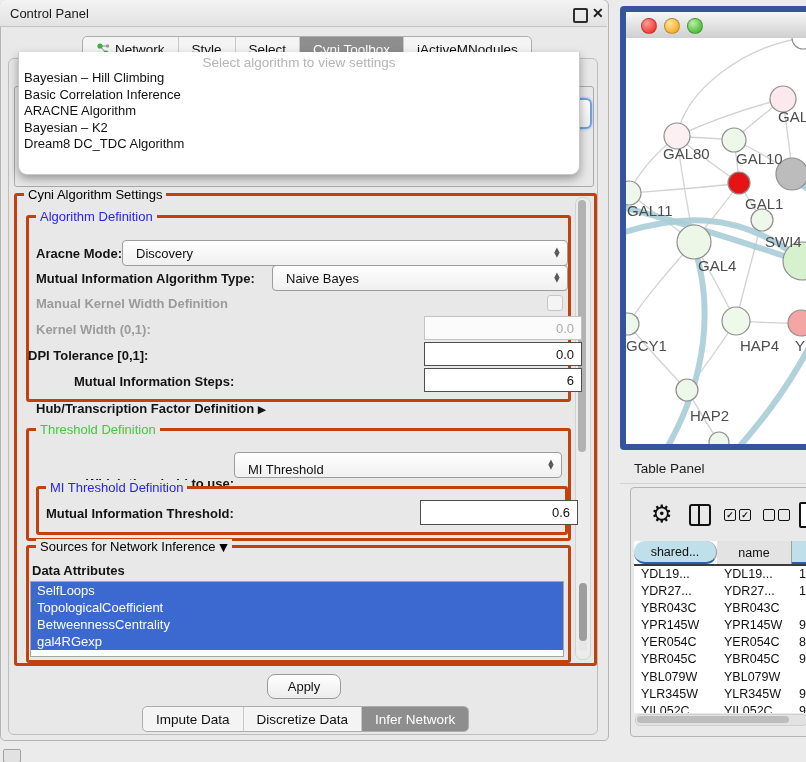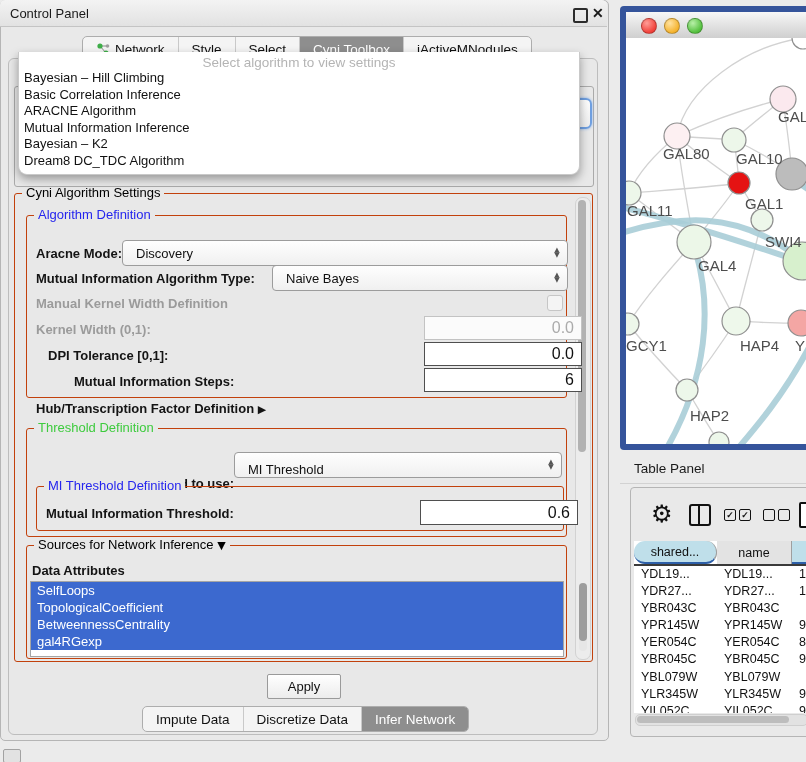--- a/index.html
+++ b/index.html
@@ -28,45 +28,45 @@
   .hidden-combo{left:22px;top:140px;width:523px;height:32px;background:#fff;border:1px solid #9f9f9f;border-radius:6px;z-index:1;}
   .focused-combo{left:340px;top:98px;width:248px;height:27px;background:linear-gradient(#fdfdfd,#eee);border:2px solid #6f9fe0;border-radius:6px;box-shadow:0 0 3px #86b1ec;z-index:1;}
 
   
   .popup{left:18px;top:52px;width:560px;height:122px;background:#fff;border:1px solid #c9c9c9;border-top:none;border-radius:0 0 9px 9px;box-shadow:0 4px 10px rgba(0,0,0,.35);z-index:50;}
   .popup .ph{display:block;text-align:center;color:#b4b4b4;font-size:13.5px;padding-top:3px;}
   .popup .pi{display:block;font-size:13px;color:#111;line-height:16.5px;padding-left:5px;white-space:nowrap;}
   .popup .pi.bold{font-weight:normal;}
 
   
-  .grp{border:1px solid #c2410c;border-radius:3px;}
+  .grp{border:3px solid #c2410c;border-radius:3px;}
   .gtitle{position:absolute;top:-9px;left:7px;background:#e8e8e8;padding:0 4px;font-size:13px;white-space:nowrap;}
   .blue{color:#2525ee;}
   .green{color:#3ecb3e;}
   .lbl{position:absolute;font-size:13px;font-weight:bold;color:#141414;white-space:nowrap;}
   .lbl.dis{color:#9b9b9b;}
 
   .combo{position:absolute;background:linear-gradient(#fefefe,#f0f0f0);border:1px solid #9c9c9c;border-radius:4px;display:flex;align-items:center;font-size:13px;color:#111;}
   .combo .val{flex:1;padding-left:13px;}
   .combo .stepper{width:20px;align-self:stretch;display:flex;flex-direction:column;align-items:center;justify-content:center;color:#555;font-size:7px;line-height:5px;font-family:"DejaVu Sans",sans-serif;}
 
-  .tinput{position:absolute;background:#fff;border:1px solid #4f4f4f;font-size:16px;color:#111;display:flex;align-items:center;justify-content:flex-end;padding:0 7px;}
+  .tinput{position:absolute;background:#fff;border:1px solid #4f4f4f;font-size:13px;color:#111;display:flex;align-items:center;justify-content:flex-end;padding:0 7px;}
   .tinput.dis{background:#fbfbfb;border:1px solid #c3c3c3;color:#ababab;}
 
   .checkbox{position:absolute;width:14px;height:14px;border:1px solid #c6c6c6;border-radius:3px;background:#f4f4f4;}
 
   .vscroll{left:575px;top:197px;width:14px;height:461px;background:#ececec;border:1px solid #d2d2d2;border-radius:7px;}
   .vscroll .thumb{position:absolute;left:2px;top:2px;width:8px;height:252px;background:#b2b2b2;border-radius:5px;}
 
   .attr-list{left:30px;top:581px;width:532px;height:74px;background:#fff;border:1px solid #a5a5a5;overflow:hidden;}
   .attr-list .li{display:block;background:#3c69cf;color:#fff;font-size:13px;line-height:17px;padding-left:6px;white-space:nowrap;}
   .list-scroll{position:absolute;right:2px;top:2px;width:8px;height:68px;background:#e6e6e6;border-radius:4px;}
   .list-scroll .thumb{position:absolute;left:0;top:0;width:8px;height:58px;background:#9d9d9d;border-radius:4px;}
 
-  .apply-btn{left:267px;top:674px;width:72px;height:23px;background:linear-gradient(#ffffff,#ececec);border:1px solid #9a9a9a;border-radius:2px;font-size:13px;color:#111;display:flex;align-items:center;justify-content:center;}
+  .apply-btn{left:267px;top:674px;width:72px;height:23px;background:linear-gradient(#ffffff,#ececec);border:1px solid #9a9a9a;border-radius:8px;font-size:13px;color:#111;display:flex;align-items:center;justify-content:center;}
 
   .expander{position:absolute;font-size:13px;font-weight:bold;color:#141414;white-space:nowrap;}
   .tri{font-size:11px;font-family:"DejaVu Sans",sans-serif;}
 
   
   .net-frame{left:620px;top:6px;width:186px;height:444px;background:#35549b;border-radius:4px 0 0 4px;}
   .net-title{position:absolute;left:6px;top:6px;width:180px;height:26px;background:linear-gradient(#f7f7f7,#cfcfcf);border-bottom:1px solid #9a9a9a;}
   .light{position:absolute;top:6px;width:14px;height:14px;border-radius:50%;border:1px solid rgba(0,0,0,.25);}
   .net-canvas{position:absolute;left:6px;top:32px;width:180px;height:406px;background:#fff;overflow:hidden;}
 
@@ -163,21 +163,21 @@
         <span>▲</span>
         <span>▼</span>
       </span>
   </div>
   <span class="lbl dis" style="left:36px;top:296px;">Manual Kernel Width Definition</span>
   <div class="checkbox" style="left:547px;top:295px;"></div>
   <span class="lbl dis" style="left:36px;top:322px;">Kernel Width (0,1):</span>
   <div class="tinput dis" style="left:424px;top:316px;width:142px;height:22px;">
       <span>0.0</span>
     </div>
-  <span class="lbl" style="left:48px;top:348px;">DPI Tolerance [0,1]:</span>
+  <span class="lbl" style="left:28px;top:348px;">DPI Tolerance [0,1]:</span>
   <div class="tinput" style="left:424px;top:342px;width:142px;height:22px;">
       <span>0.0</span>
     </div>
   <span class="lbl" style="left:42px;top:374px;margin-left:32px;">Mutual Information Steps:</span>
   <div class="tinput" style="left:424px;top:368px;width:142px;height:22px;">
       <span>6</span>
     </div>
 
   <span class="expander" style="left:36px;top:401px;">
     <span>Hub/Transcription Factor Definition</span>&nbsp;<span class="tri">▶</span>
@@ -233,21 +233,20 @@
         <span>Infer Network</span>
       </span>
     </div>
 
   <div class="abs popup">
     <span class="ph">Select algorithm to view settings</span>
     <div id="popupItems">
         <span class="pi">Bayesian – Hill Climbing</span>
         <span class="pi">Basic Correlation Inference</span>
         <span class="pi bold">ARACNE Algorithm</span>
-        <span class="pi">Mutual Information Inference</span>
         <span class="pi">Bayesian – K2</span>
         <span class="pi">Dream8 DC_TDC Algorithm</span>
       </div>
   </div>
 
   <div class="abs net-frame">
     <div class="net-title">
       <div class="light" style="left:15px;background:radial-gradient(circle at 35% 30%,#ff9d97,#f1413a 70%);"></div>
       <div class="light" style="left:38px;background:radial-gradient(circle at 35% 30%,#ffe2a0,#f5b32e 70%);"></div>
       <div class="light" style="left:61px;background:radial-gradient(circle at 35% 30%,#b8f0a8,#54c03e 70%);"></div>

